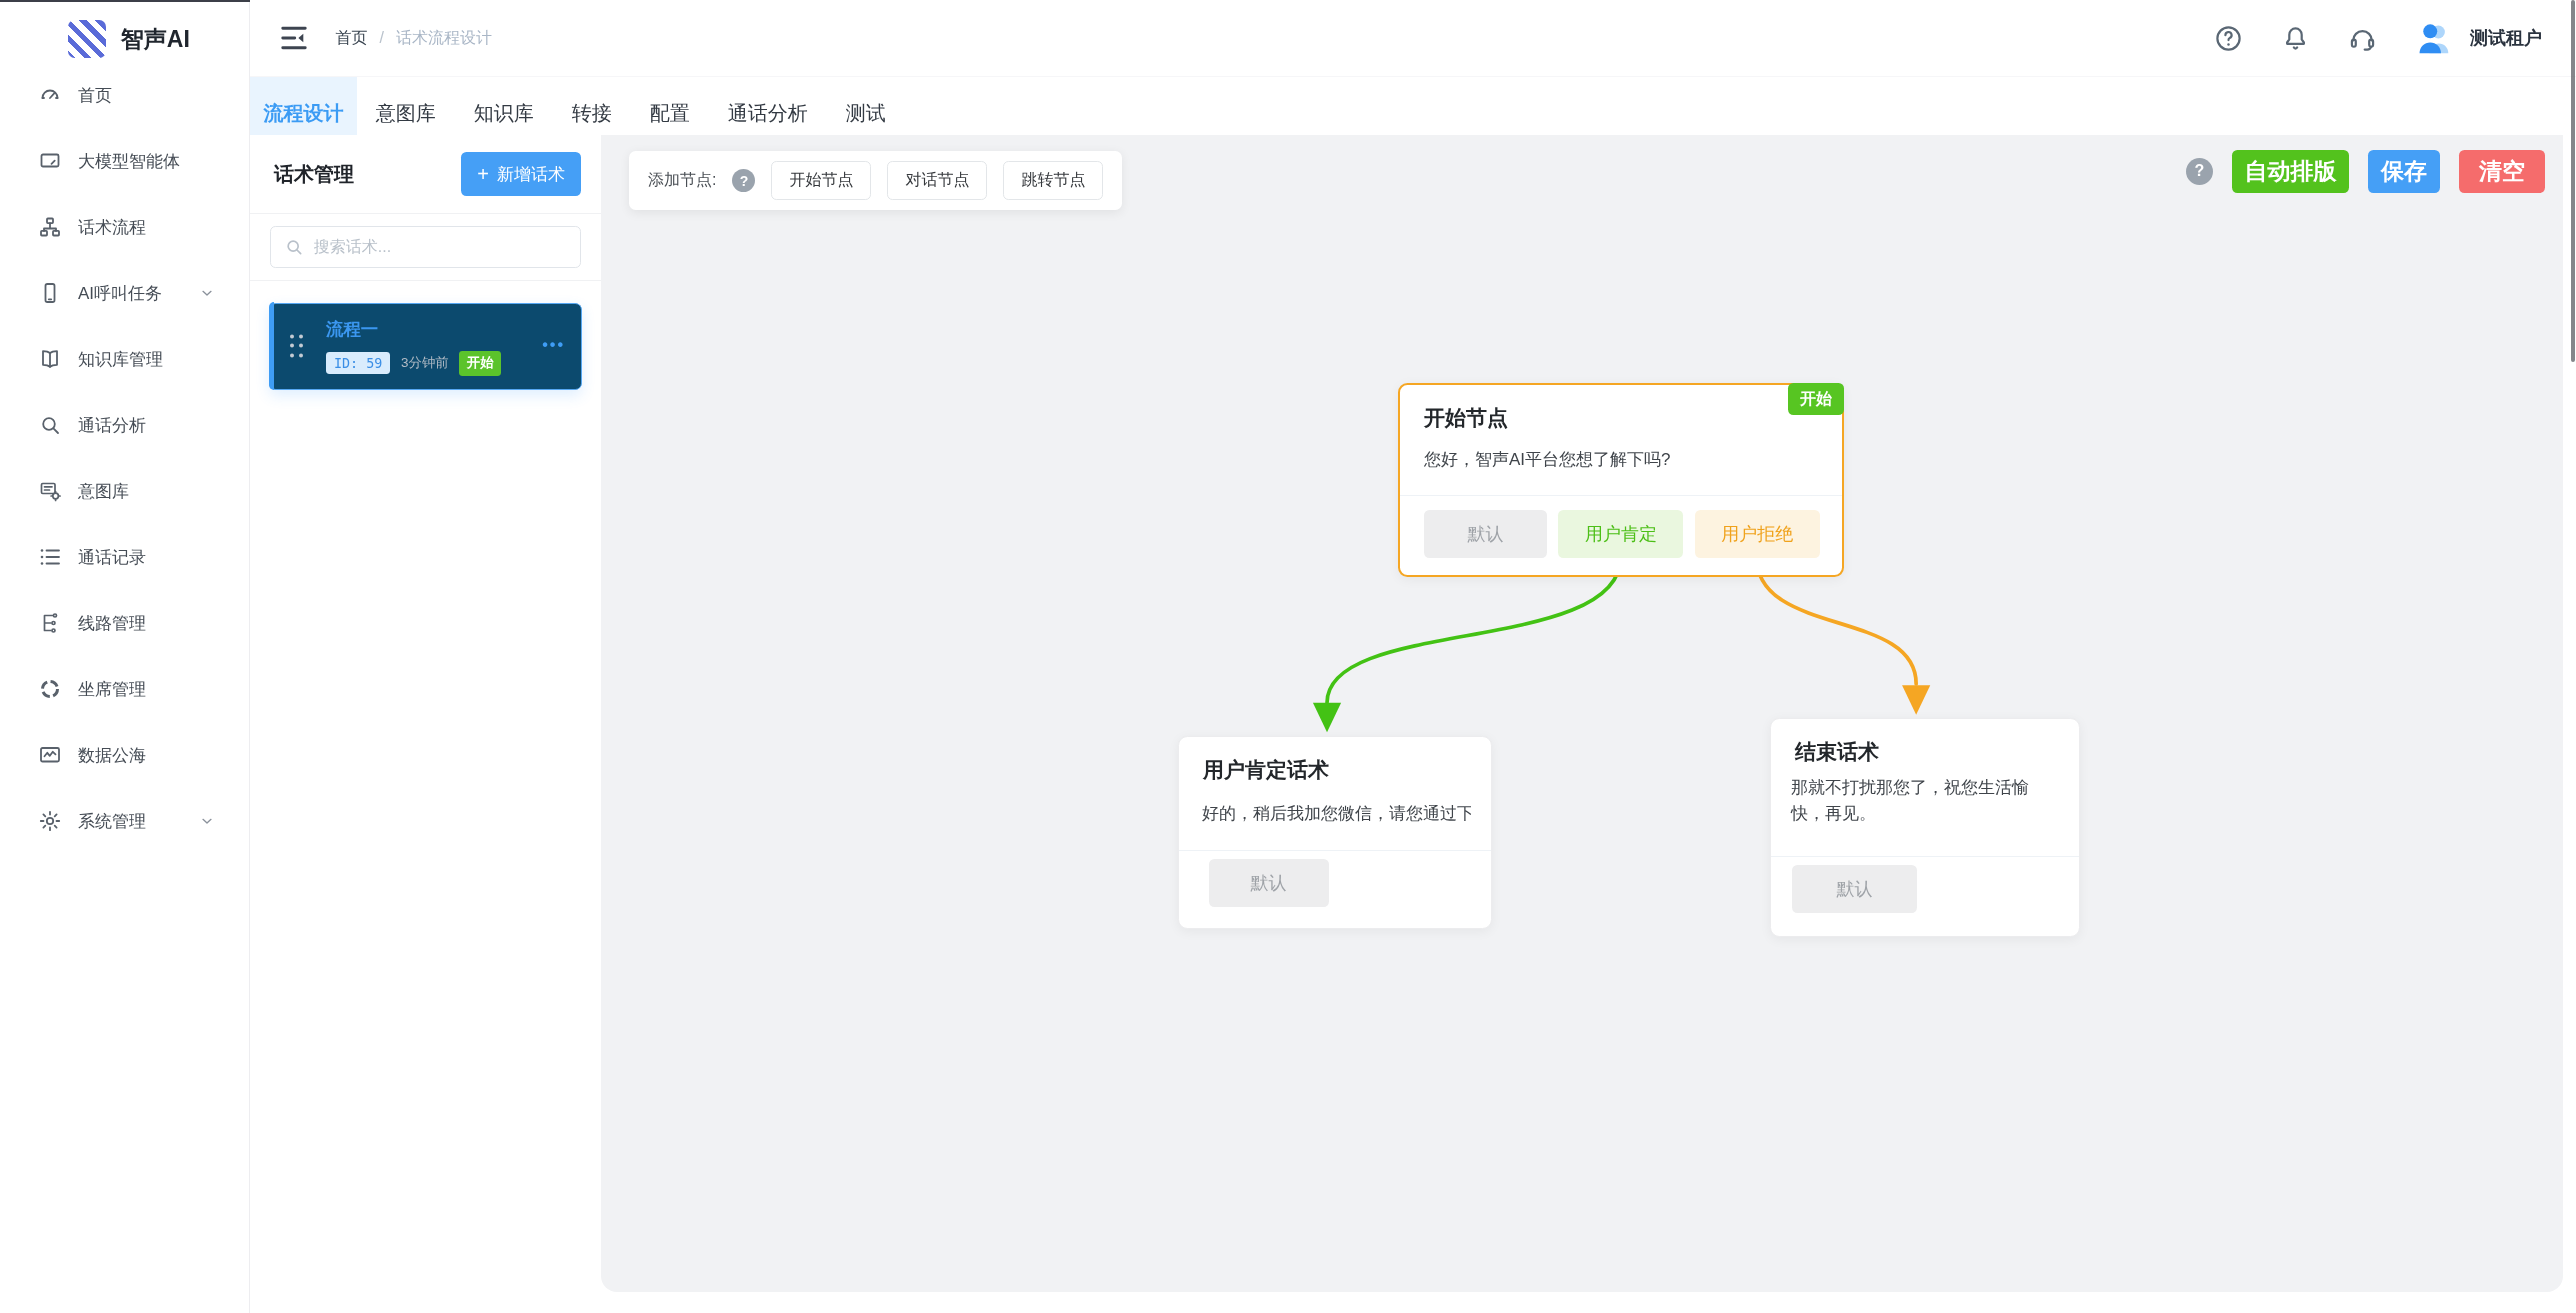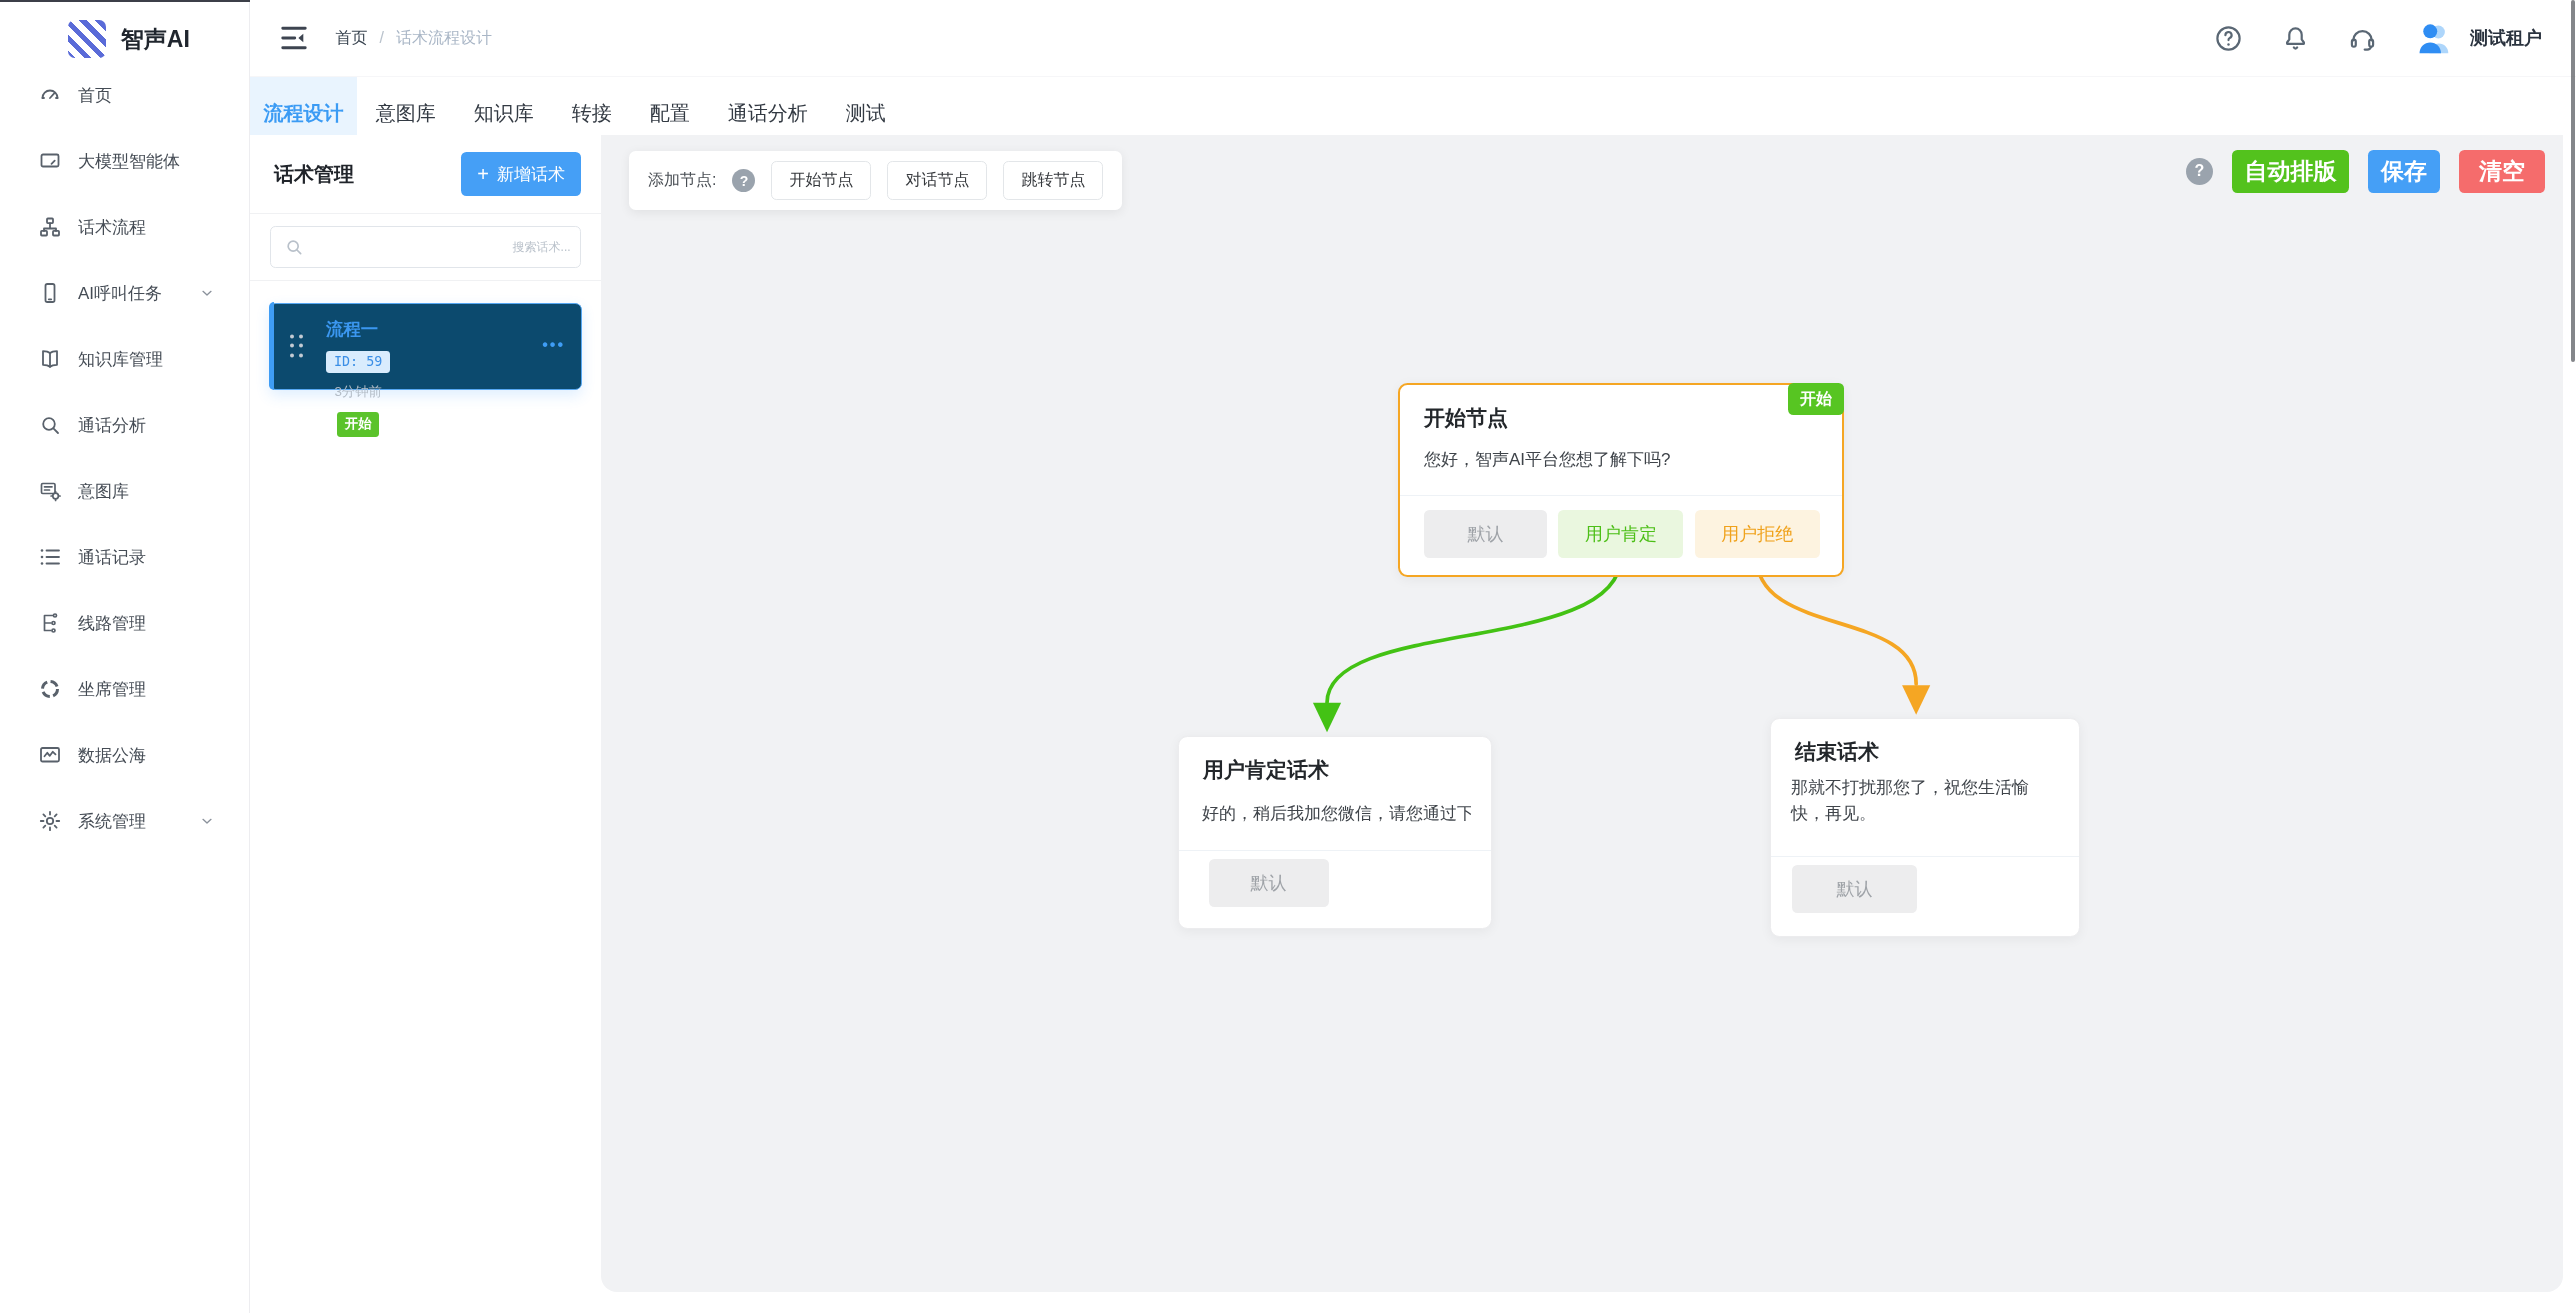--- a/index.html
+++ b/index.html
@@ -41,30 +41,30 @@
   .tab.active { background:#e9f4fe; color:#3b9bf4; font-weight:bold; box-shadow: inset 0 -3.4px 0 #3b9bf4; padding:0 13.4px; }
   
   .panel { position:absolute; left:250px; top:135px; width:351px; height:1157px; background:#fff; }
   .panel-head { height:79px; display:flex; align-items:center; justify-content:space-between; padding:0 20px 0 24px; border-bottom:1.3px solid #f0f1f3; }
   .panel-title { font-size:20px; font-weight:bold; color:#20242a; }
   .add-btn { height:44px; padding:0 16px; background:#459ff6; color:#fff; border:none; border-radius:5.4px; font-size:17px; display:flex; align-items:center; gap:8px; cursor:pointer; font-family:inherit; }
   .add-plus { font-size:20px; font-weight:400; line-height:1; }
   .search-row { height:67px; display:flex; align-items:center; padding:0 20px; border-bottom:1.3px solid #f0f1f3; }
   .search-box { position:relative; width:100%; height:42px; border:1.3px solid #e1e5ea; border-radius:5.4px; background:#fff; display:flex; align-items:center; padding-left:13.4px; }
   .search-box svg { width:20px; height:20px; color:#b9c1ca; flex:none; }
-  .search-box input { border:none; outline:none; width:100%; font-size:12px; color:#333; padding:0 9.4px; background:transparent; font-family:inherit;text-align:right; }
+  .search-box input { border:none; outline:none; width:100%; font-size:16px; color:#333; padding:0 9.4px; background:transparent; font-family:inherit; }
   .search-box input::placeholder { color:#b9c1ca; }
   .flow-list { padding:21.5px 19px; }
   .flow-card { position:relative; height:87px; background:#0c4a6e; border:1.3px solid #57a8f3; border-radius:6.7px; box-shadow:0 5.4px 13.4px rgba(64,158,255,.16); cursor:pointer; }
   .flow-accent { position:absolute; left:-1.3px; top:-1.3px; bottom:-1.3px; width:5.4px; background:#3f9df5; border-radius:6.7px 0 0 6.7px; }
   .drag-handle { position:absolute; left:20px; top:50%; transform:translateY(-50%); display:grid; grid-template-columns:repeat(2,4px); grid-auto-rows:4px; gap:5.4px; cursor:grab; }
   .drag-handle i { width:4px; height:4px; border-radius:50%; background:#c3cbd4; }
   .flow-main { position:absolute; left:56px; top:13.4px; }
   .flow-name { font-size:17.4px; font-weight:bold; color:#3b97f0; }
-  .flow-meta { margin-top:10px; display:flex; align-items:center; gap:10.7px;flex-direction:column; }
+  .flow-meta { margin-top:10px; display:flex; align-items:center; gap:10.7px; }
   .id-badge { font-family:"DejaVu Sans Mono", monospace; font-size:13.4px; color:#3a8ee6; background:#d9ecfd; padding:3.4px 8px; border-radius:3.4px; }
   .flow-time { font-size:13.4px; color:#b3bcc6; }
   .status-badge { font-size:13.4px; font-weight:bold; color:#fff; background:#5bc32b; padding:3.4px 7.4px; border-radius:3.4px; }
   .flow-menu { position:absolute; right:16px; top:50%; transform:translateY(-58%); color:#3f9df5; font-size:16px; letter-spacing:2px; font-weight:bold; cursor:pointer; }
   
   .canvas { position:absolute; left:601px; top:135px; width:1962px; height:1157px; background:#f1f2f4; border-radius:0 0 16px 16px; }
   .fab-toolbar { position:absolute; left:28px; top:16px; height:59px; background:#fff; border-radius:6.7px; box-shadow:0 2.7px 10.7px rgba(0,0,0,.07); display:flex; align-items:center; gap:16px; padding:0 19px; }
   .fab-label { font-size:16px; color:#4a4f55; }
   .help-dot { width:23px; height:23px; border-radius:50%; background:#9aa3ad; color:#fff; font-size:14px; font-weight:bold; display:flex; align-items:center; justify-content:center; cursor:pointer; flex:none; }
   .node-btn { height:39px; padding:0 17px; background:#fff; border:1.3px solid #e3e6e9; border-radius:5.4px; font-size:16px; color:#36393d; display:flex; align-items:center; cursor:pointer; font-family:inherit; }

